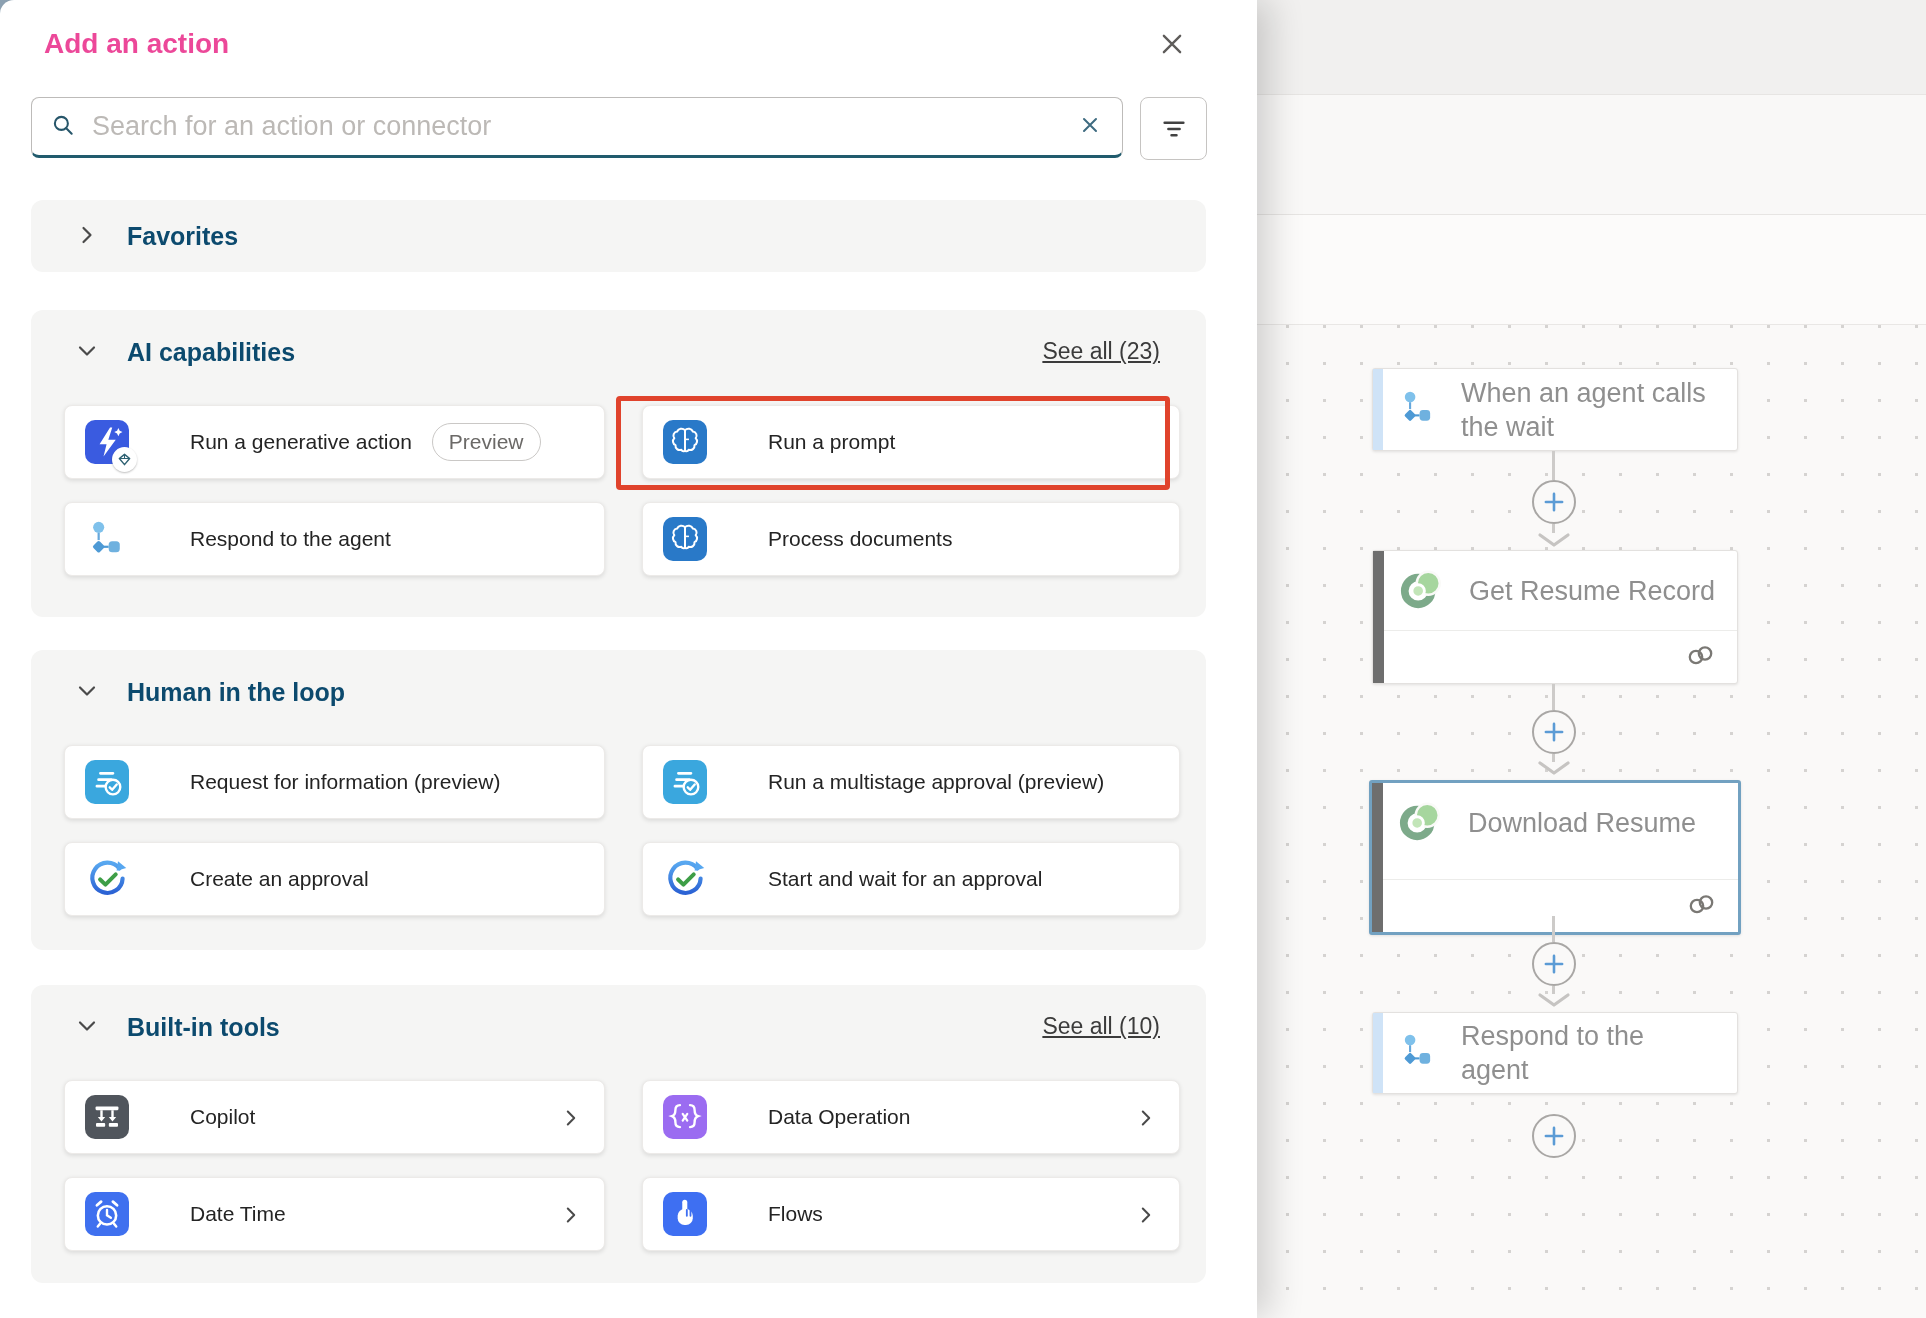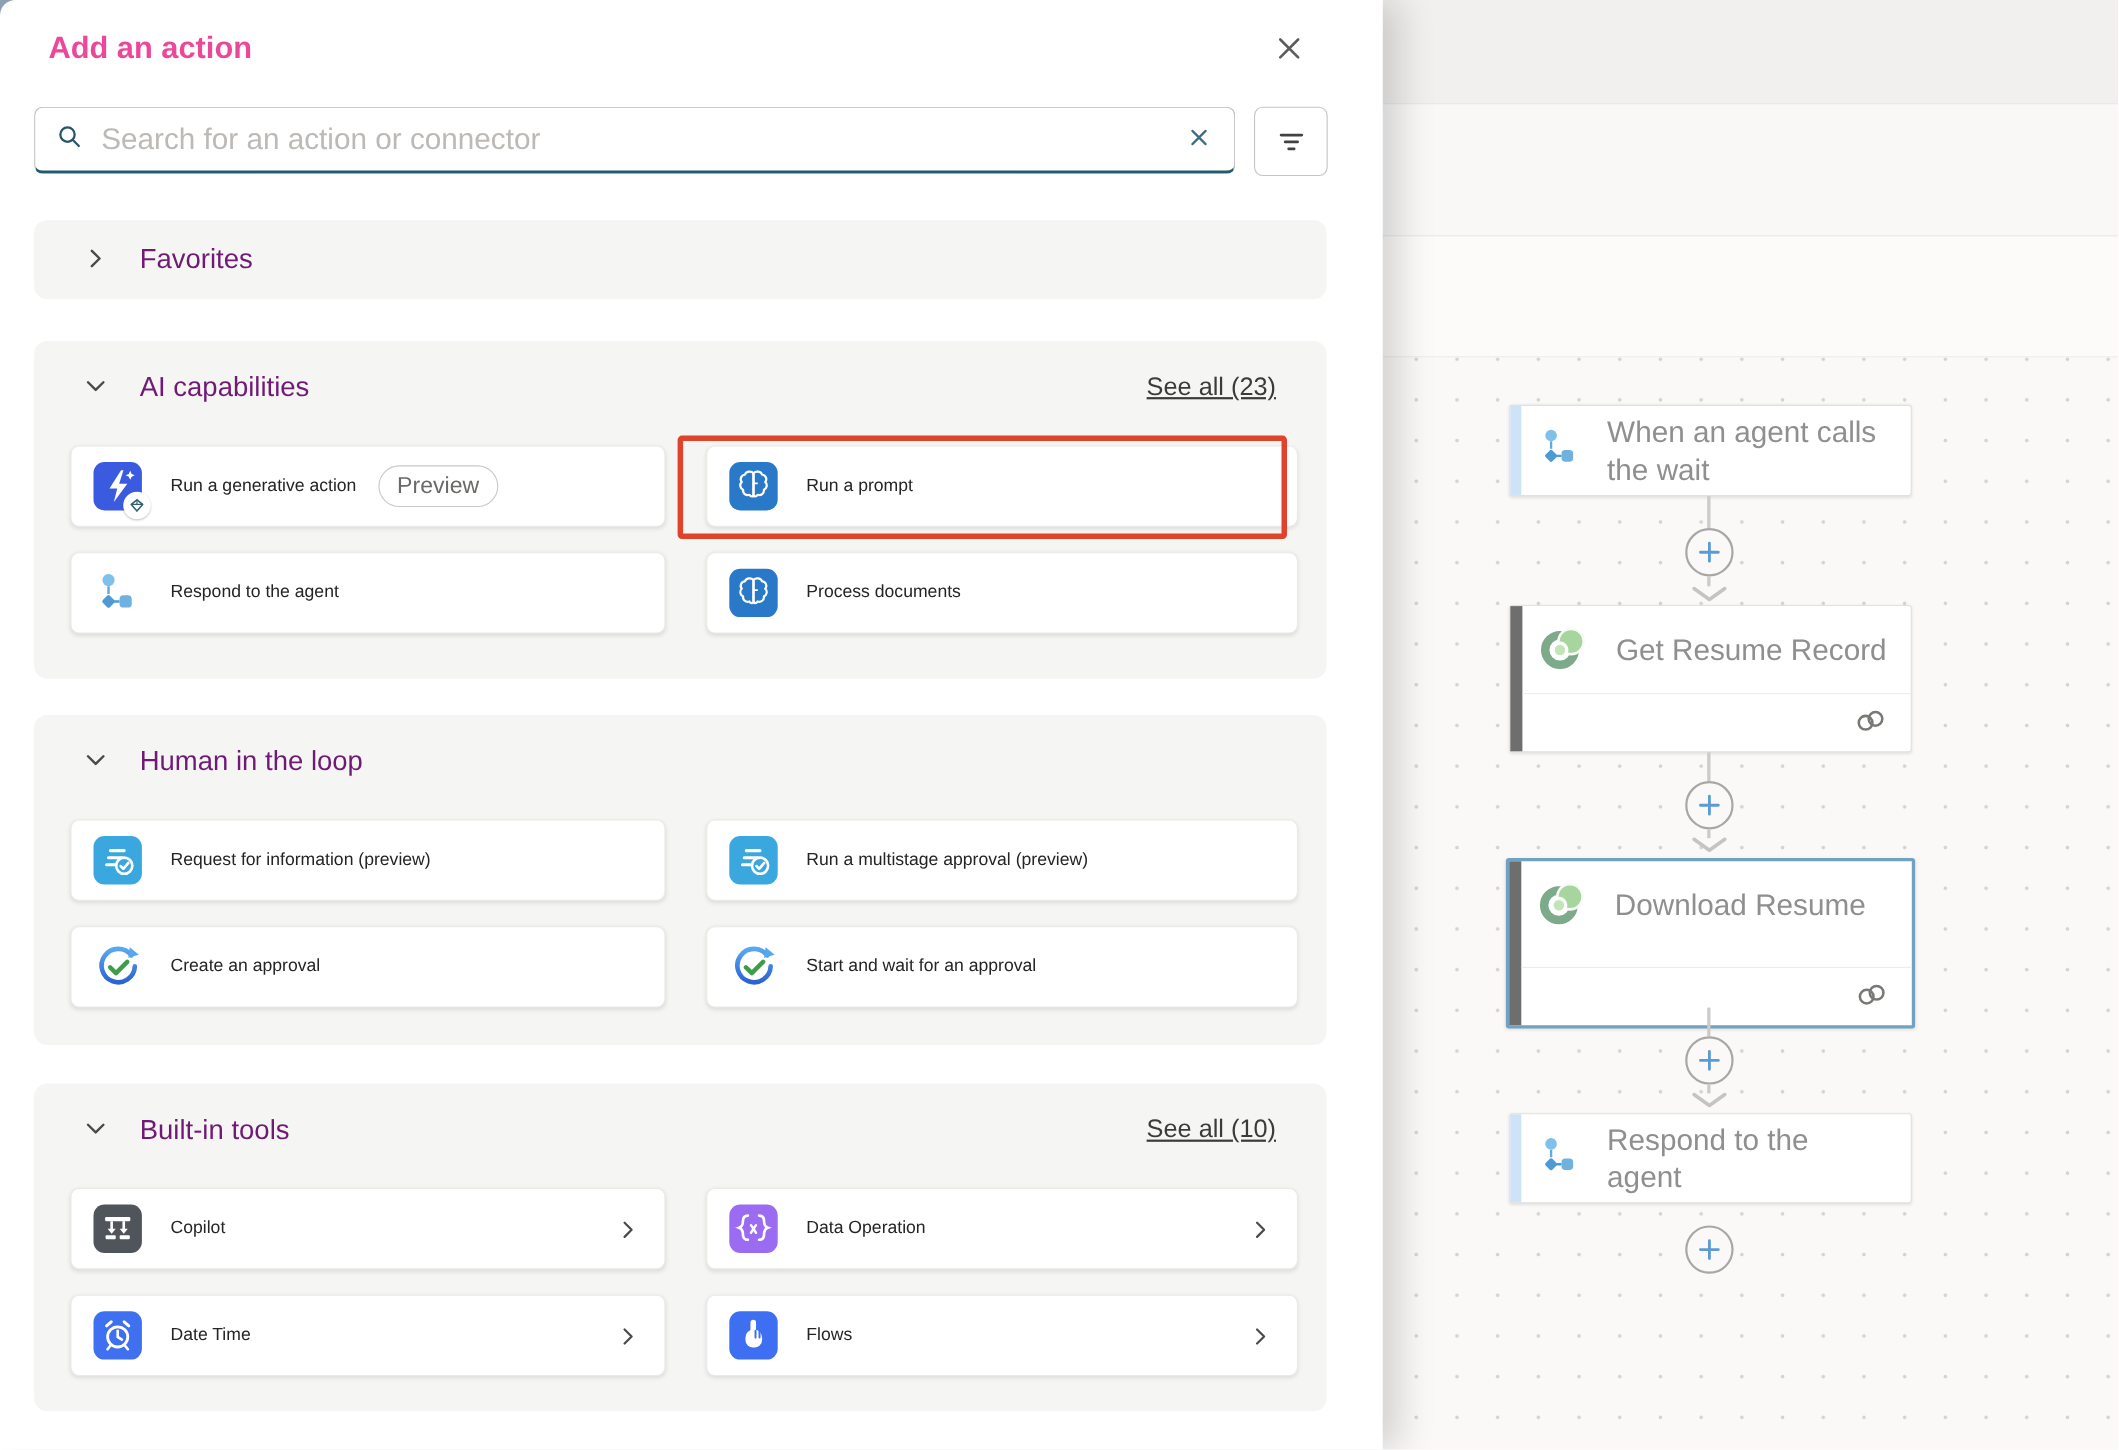--- a/index.html
+++ b/index.html
@@ -54,30 +54,30 @@
                      font-family:"Liberation Sans","DejaVu Sans",sans-serif; background:transparent; }
   .searchbox input::placeholder { color:#bcb9b6; }
   .clear-btn { background:none; border:none; cursor:pointer; padding:4px; }
   .filter-btn { position:absolute; left:1140px; top:97px; width:67px; height:63px; background:#fff;
                 border:1px solid #c6c4c2; border-radius:8px; cursor:pointer;
                 display:flex; align-items:center; justify-content:center; }
 
   .section { position:absolute; left:31px; width:1175px; background:#f5f5f4; border-radius:12px; }
   .sec-head { position:absolute; top:24px; left:44px; height:36px; display:flex; align-items:center; gap:28px;
               background:none; border:none; cursor:pointer; }
-  .sec-label { font-size:25px; font-weight:400; color:#701a75;
+  .sec-label { font-size:25px; font-weight:700; color:#0c4a6e;
                font-family:"Liberation Sans","DejaVu Sans",sans-serif; }
   .see-all { position:absolute; top:28px; right:46px; font-size:23px; color:#3b3b3b; text-decoration:underline; cursor:pointer; }
 
   .card { position:absolute; height:74px; background:#fff; border:1px solid #eceae8; border-radius:8px;
           box-shadow:0 1.5px 4px rgba(0,0,0,.10); display:flex; align-items:center; padding-left:20px; gap:26px; cursor:pointer; }
   .col1 { left:33px; width:541px; }
   .col2 { left:611px; width:538px; }
   .r1 { top:95px; } .r2 { top:192px; }
-  .card-label { font-size:16px; color:#242424; white-space:nowrap; }
+  .card-label { font-size:21px; color:#242424; white-space:nowrap;margin-left:35px; }
   .ic { width:44px; height:44px; border-radius:10px; display:flex; align-items:center; justify-content:center; flex:0 0 auto; position:relative; }
   .ic-generative { background:#3a5be0; }
   .ic-prompt { background:#2979c8; }
   .ic-reqinfo { background:#3aa7de; }
   .ic-control { background:#50555c; }
   .ic-dataop { background:#9b6cf1; }
   .ic-datetime { background:#3f70ef; }
   .ic-flows { background:#3e6ff2; }
   .ic-plain { background:transparent; }
   .gem-badge { position:absolute; right:-8px; bottom:-8px; width:25px; height:25px; border-radius:50%;

